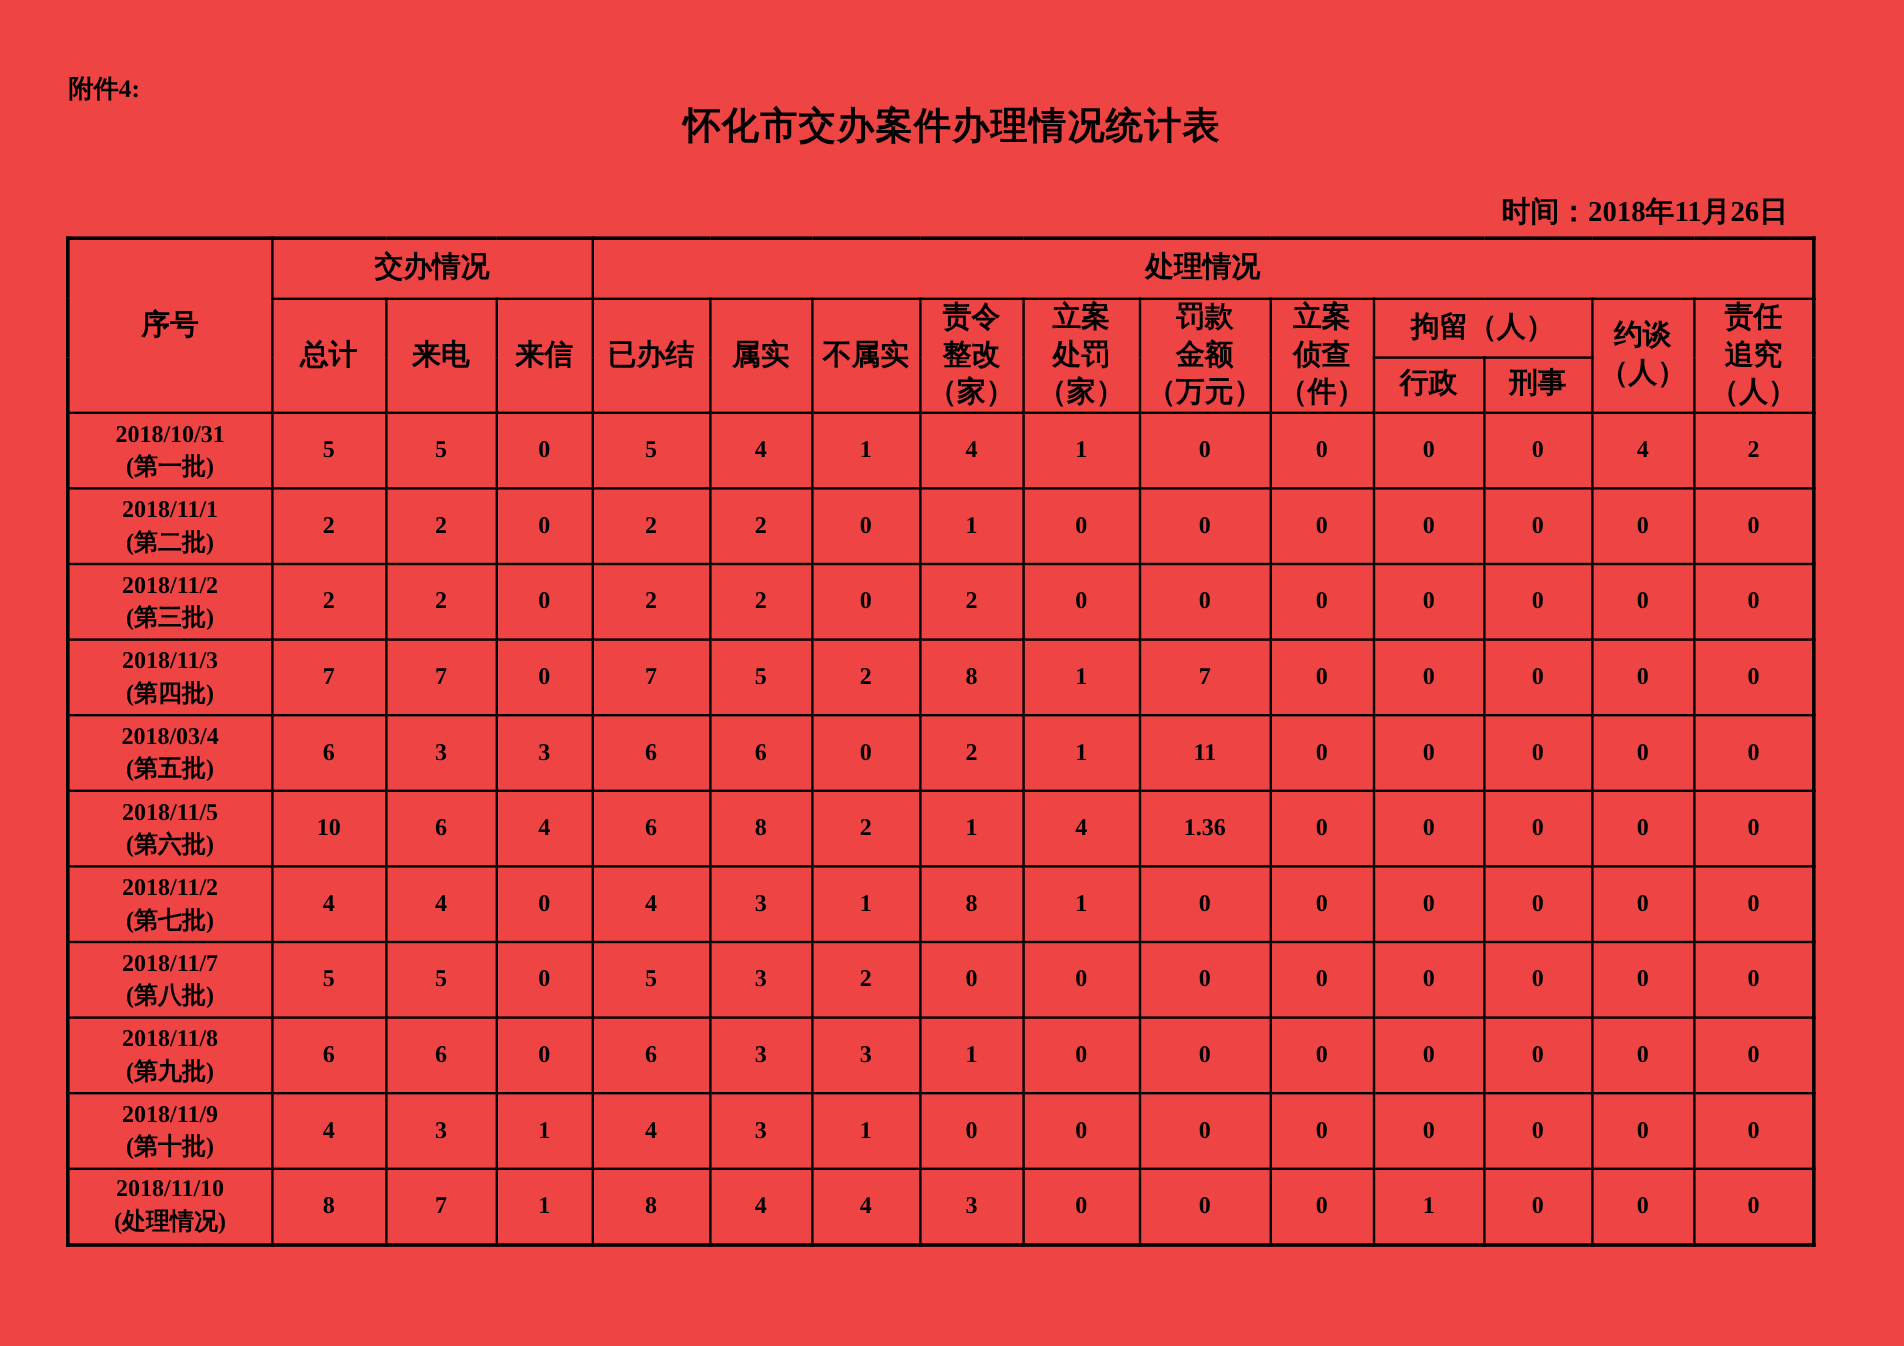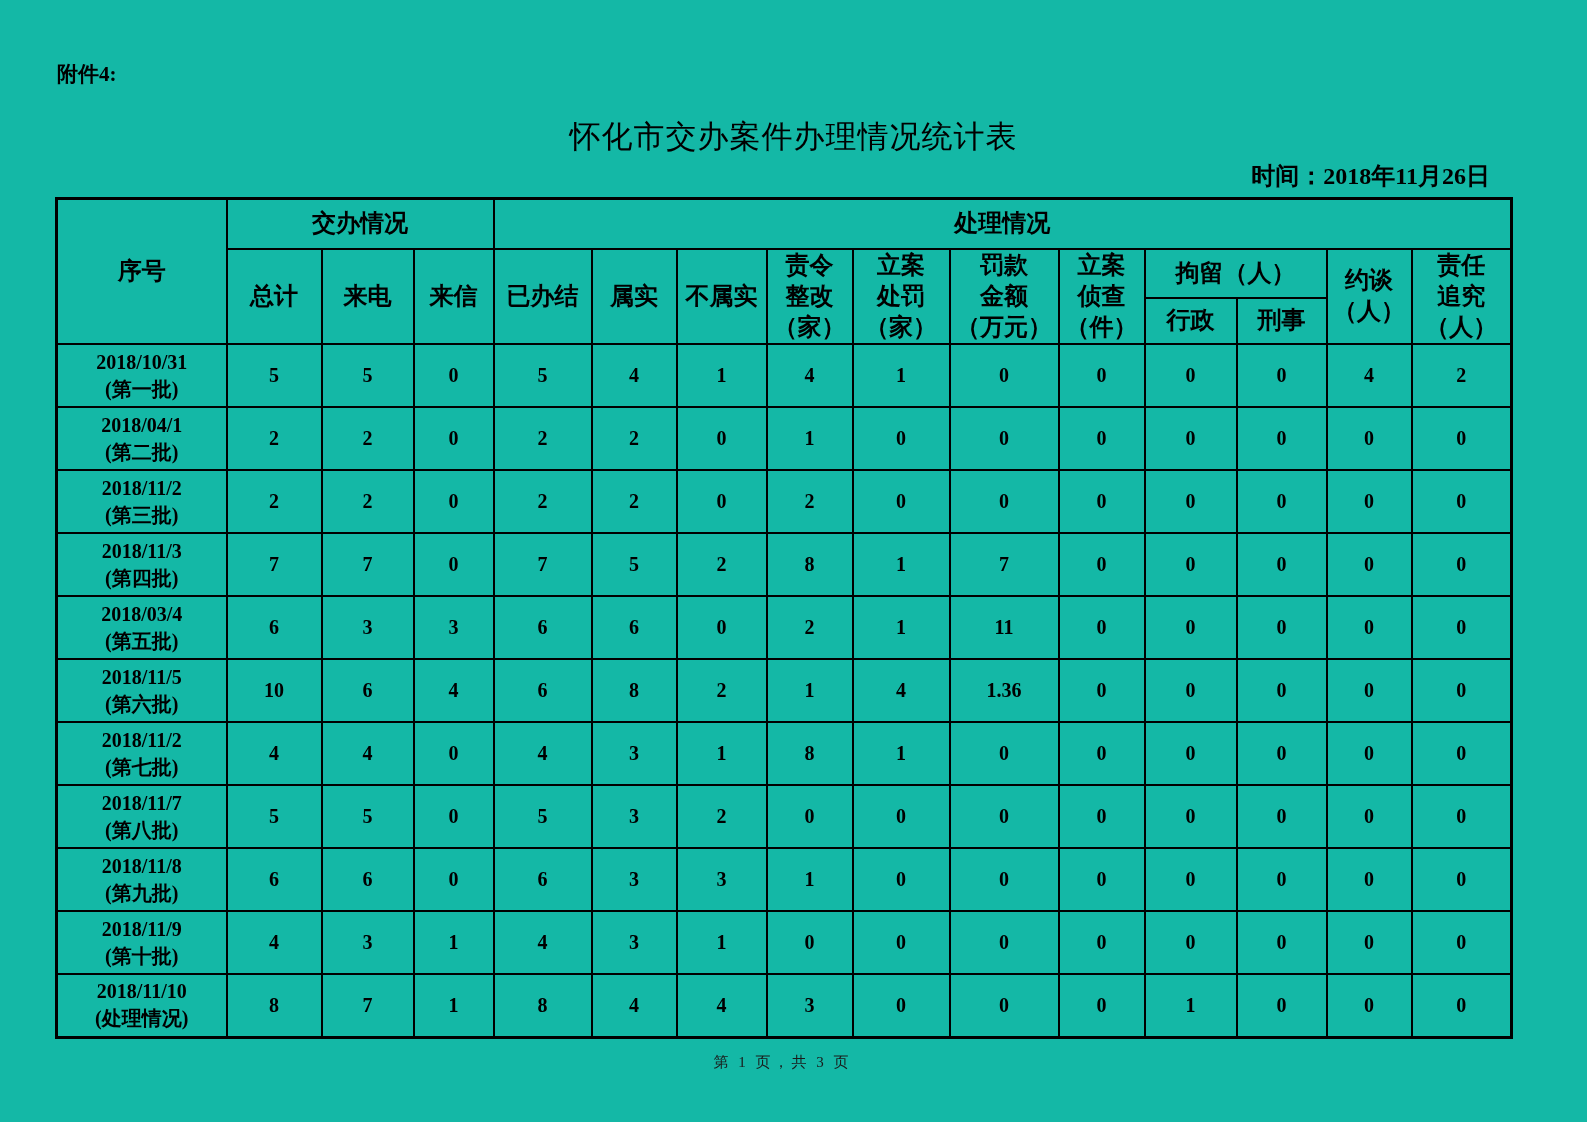--- a/index.html
+++ b/index.html
@@ -5,38 +5,38 @@
   * { margin: 0; padding: 0; box-sizing: border-box; }
   html, body { background: #ffffff; }
   body {
     font-family: "Liberation Serif", "DejaVu Serif", serif;
     color: #000;
   }
   .page {
     position: relative;
     width: 1587px;
     height: 1122px;
-    background: #14b8a6;
+    background: #ef4444;
     overflow: hidden;
   }
   .attachment-label {
     position: absolute;
     left: 57px;
     top: 60px;
     font-size: 21px;
     font-weight: bold;
   }
   .doc-title {
     position: absolute;
     left: 0;
     width: 1587px;
-    top: 116px;
+    top: 84px;
     text-align: center;
     font-size: 31px;
-    font-weight: normal;
+    font-weight: bold;
     letter-spacing: 1px;
   }
   .date-line {
     position: absolute;
     right: 97px;
     top: 160px;
     font-size: 24px;
     font-weight: bold;
   }
   table.stats {
@@ -168,21 +168,21 @@
     <td class="value-cell">1</td>
     <td class="value-cell">0</td>
     <td class="value-cell">0</td>
     <td class="value-cell">0</td>
     <td class="value-cell">0</td>
     <td class="value-cell">4</td>
     <td class="value-cell">2</td>
   </tr>
         <tr>
     <td class="batch-cell">
-      <div class="date-line-1">2018/04/1</div>
+      <div class="date-line-1">2018/11/1</div>
       <div class="date-line-2">(第二批)</div>
     </td>
     <td class="value-cell">2</td>
     <td class="value-cell">2</td>
     <td class="value-cell">0</td>
     <td class="value-cell">2</td>
     <td class="value-cell">2</td>
     <td class="value-cell">0</td>
     <td class="value-cell">1</td>
     <td class="value-cell">0</td>
@@ -369,15 +369,14 @@
     <td class="value-cell">0</td>
     <td class="value-cell">0</td>
     <td class="value-cell">1</td>
     <td class="value-cell">0</td>
     <td class="value-cell">0</td>
     <td class="value-cell">0</td>
   </tr>
       </tbody>
   </table>
 
-  <div class="page-footer">第 1 页，共 3 页</div>
 
 </div>
 
 </body></html>

